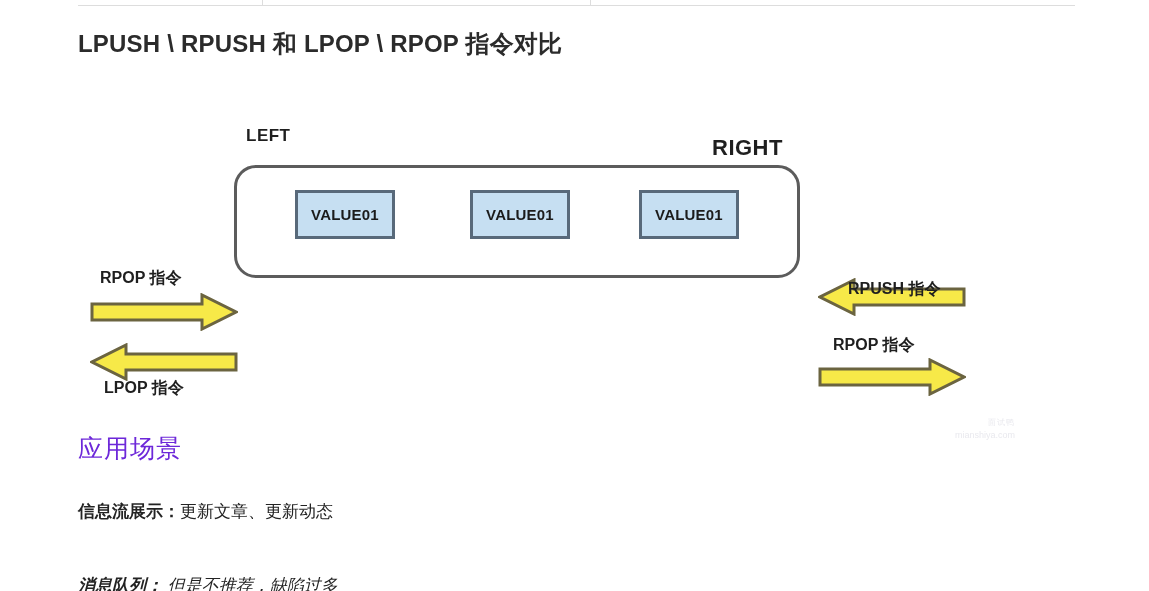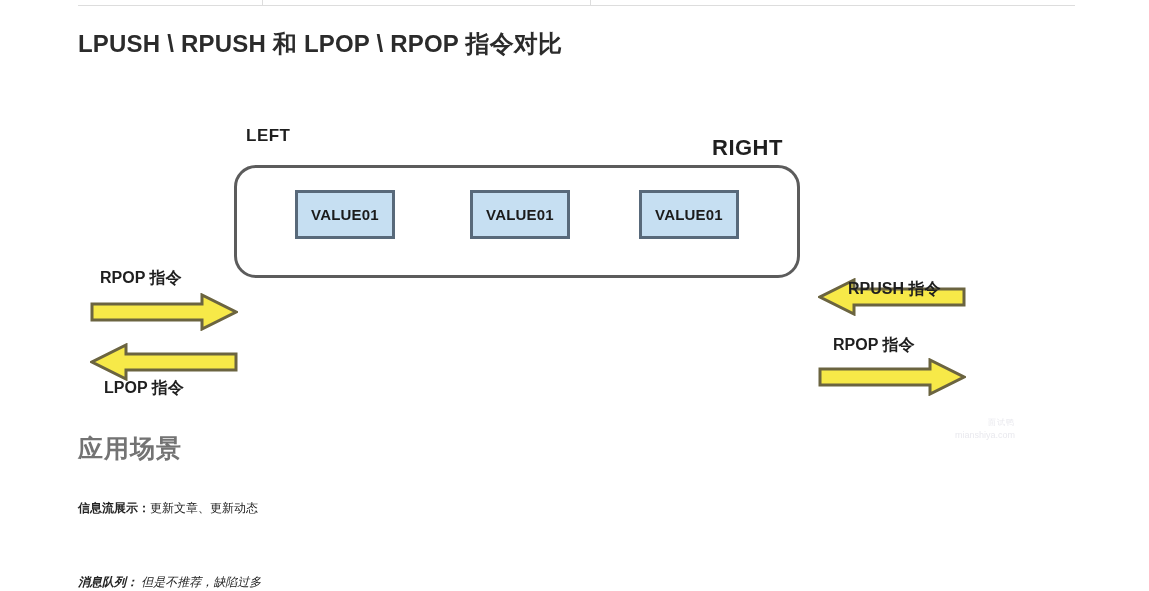--- a/index.html
+++ b/index.html
@@ -154,28 +154,28 @@
     user-select: none;
   }
   .watermark .wm-cn { font-size: 8px; letter-spacing: 1px; }
 
   
   .section-heading {
     position: absolute;
     left: 78px;
     top: 432px;
     font-size: 25px;
-    font-weight: bold;
-    color: #737373;
+    font-weight: normal;
+    color: #6d28d9;
     letter-spacing: 1px;
   }
   .usage-line {
     position: absolute;
     left: 78px;
-    font-size: 12px;
+    font-size: 17px;
     color: #232323;
     white-space: nowrap;
   }
   .usage-line .ul-label { font-weight: bold; }
   .usage-line .ul-text  { font-weight: normal; }
   .usage-1 { top: 500px; }
   .usage-2 { top: 574px; font-style: italic; }
 </style>
 </head>
 <body>

